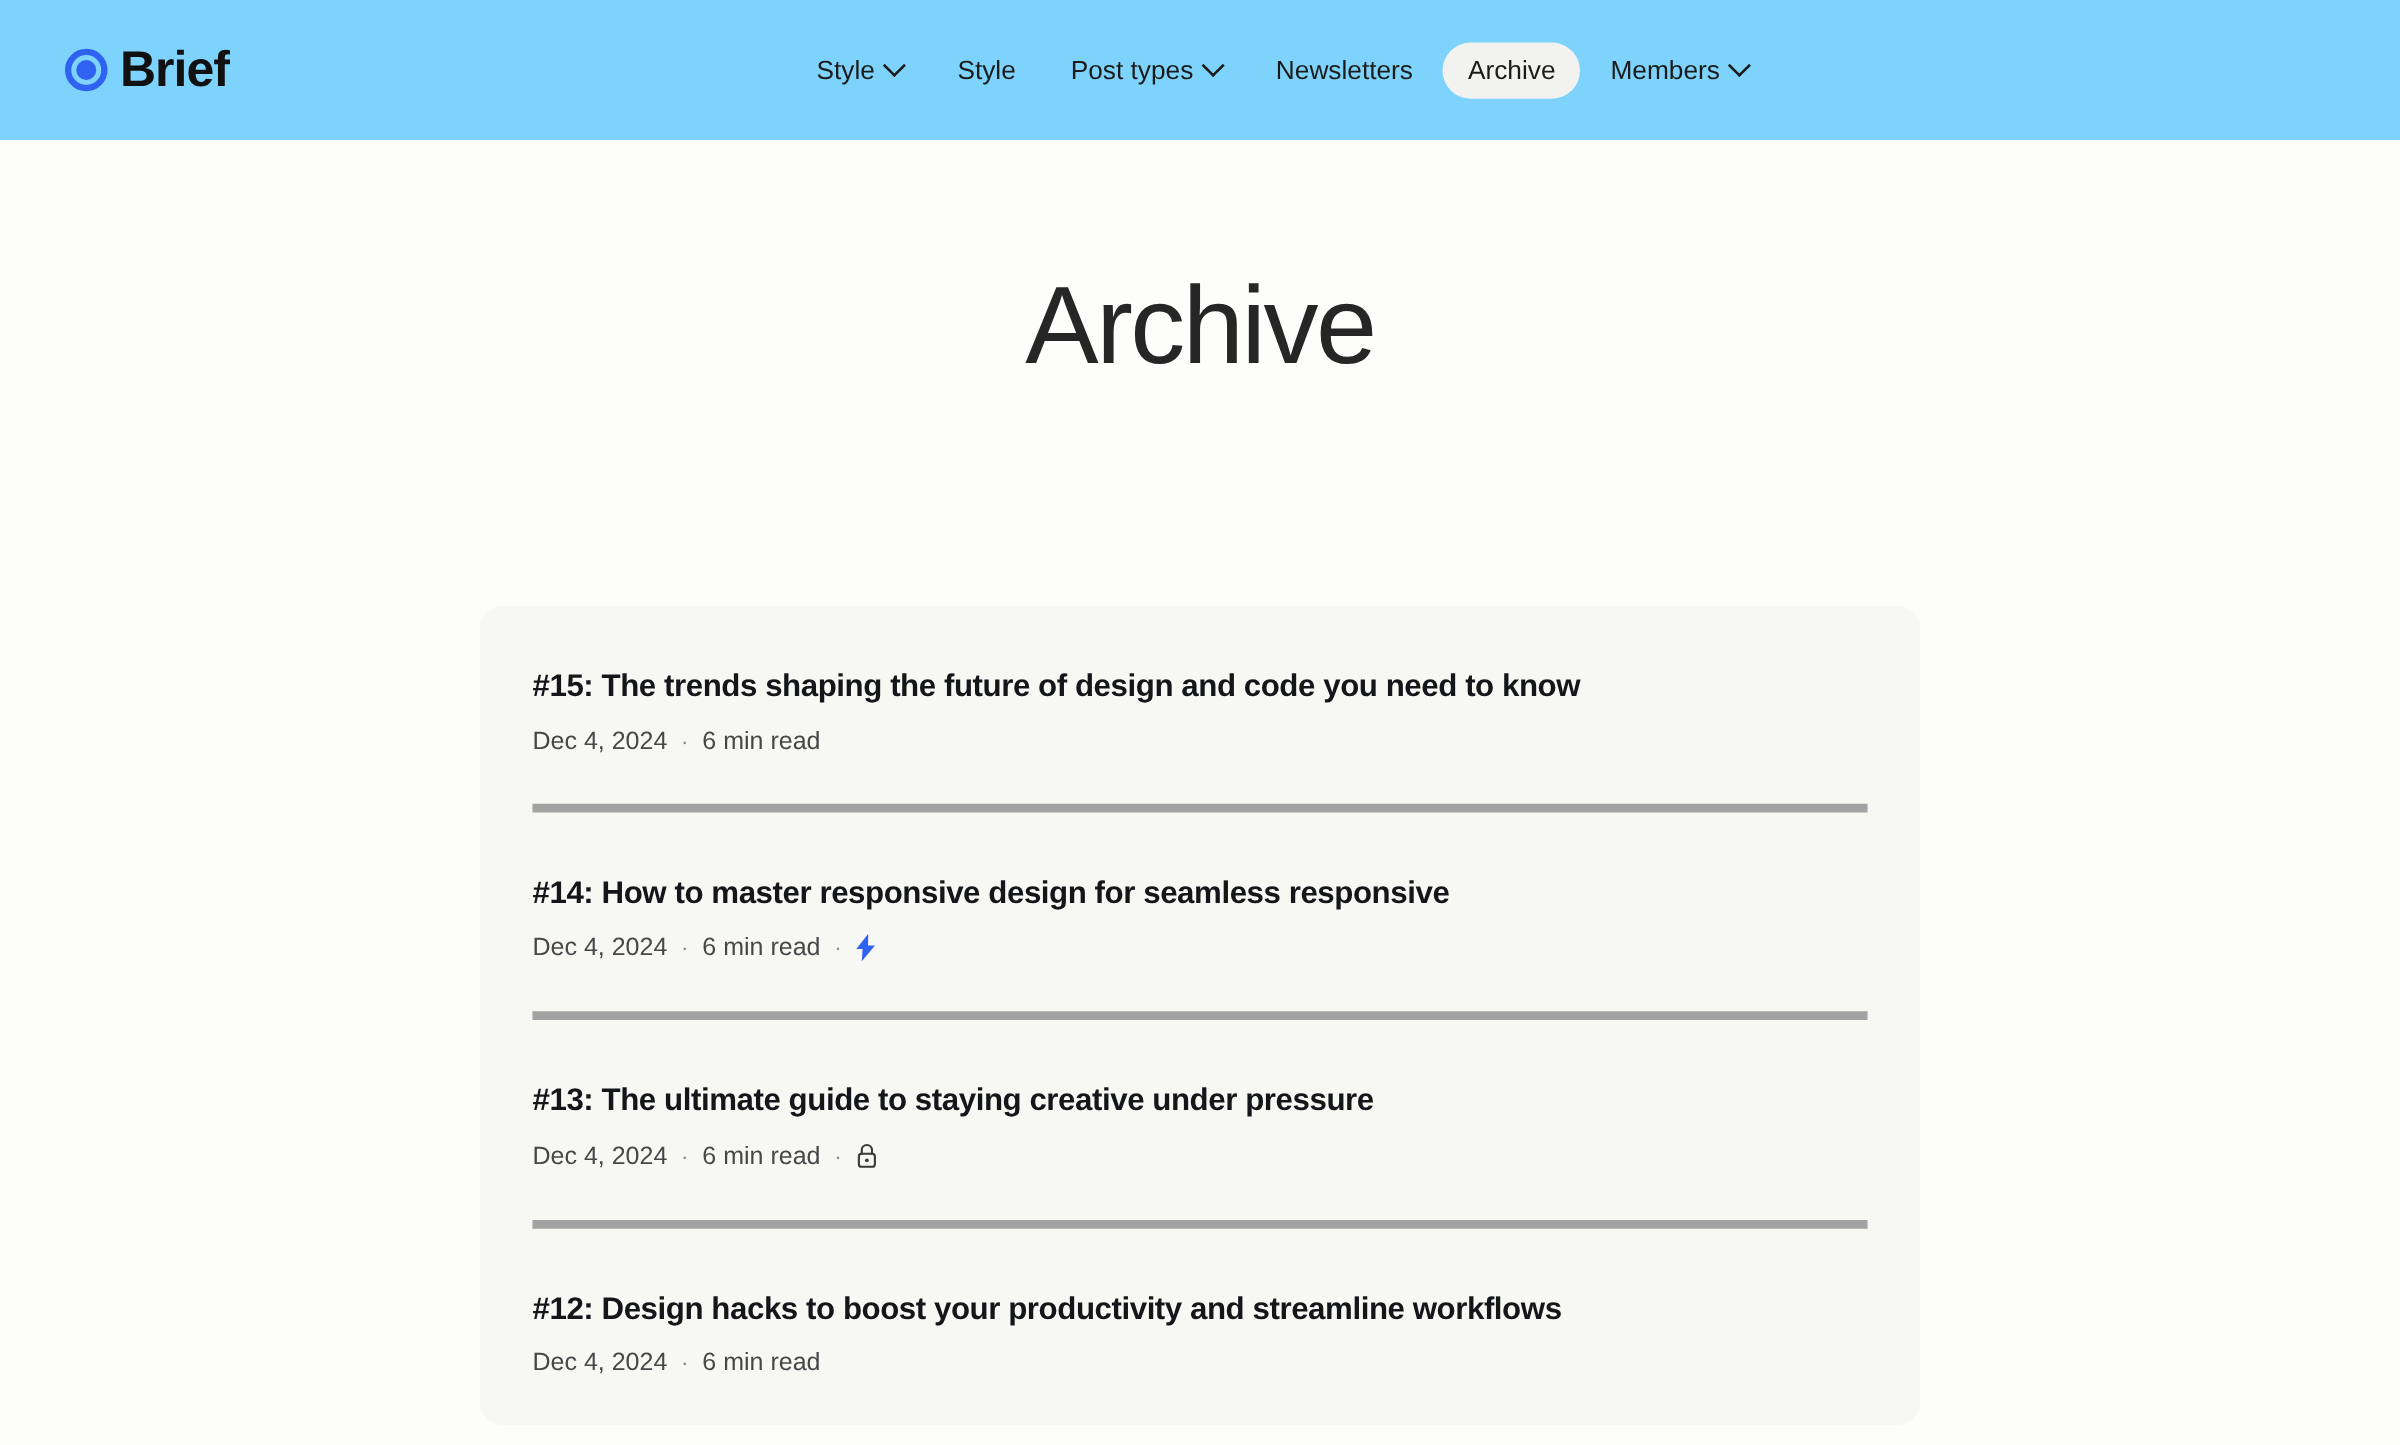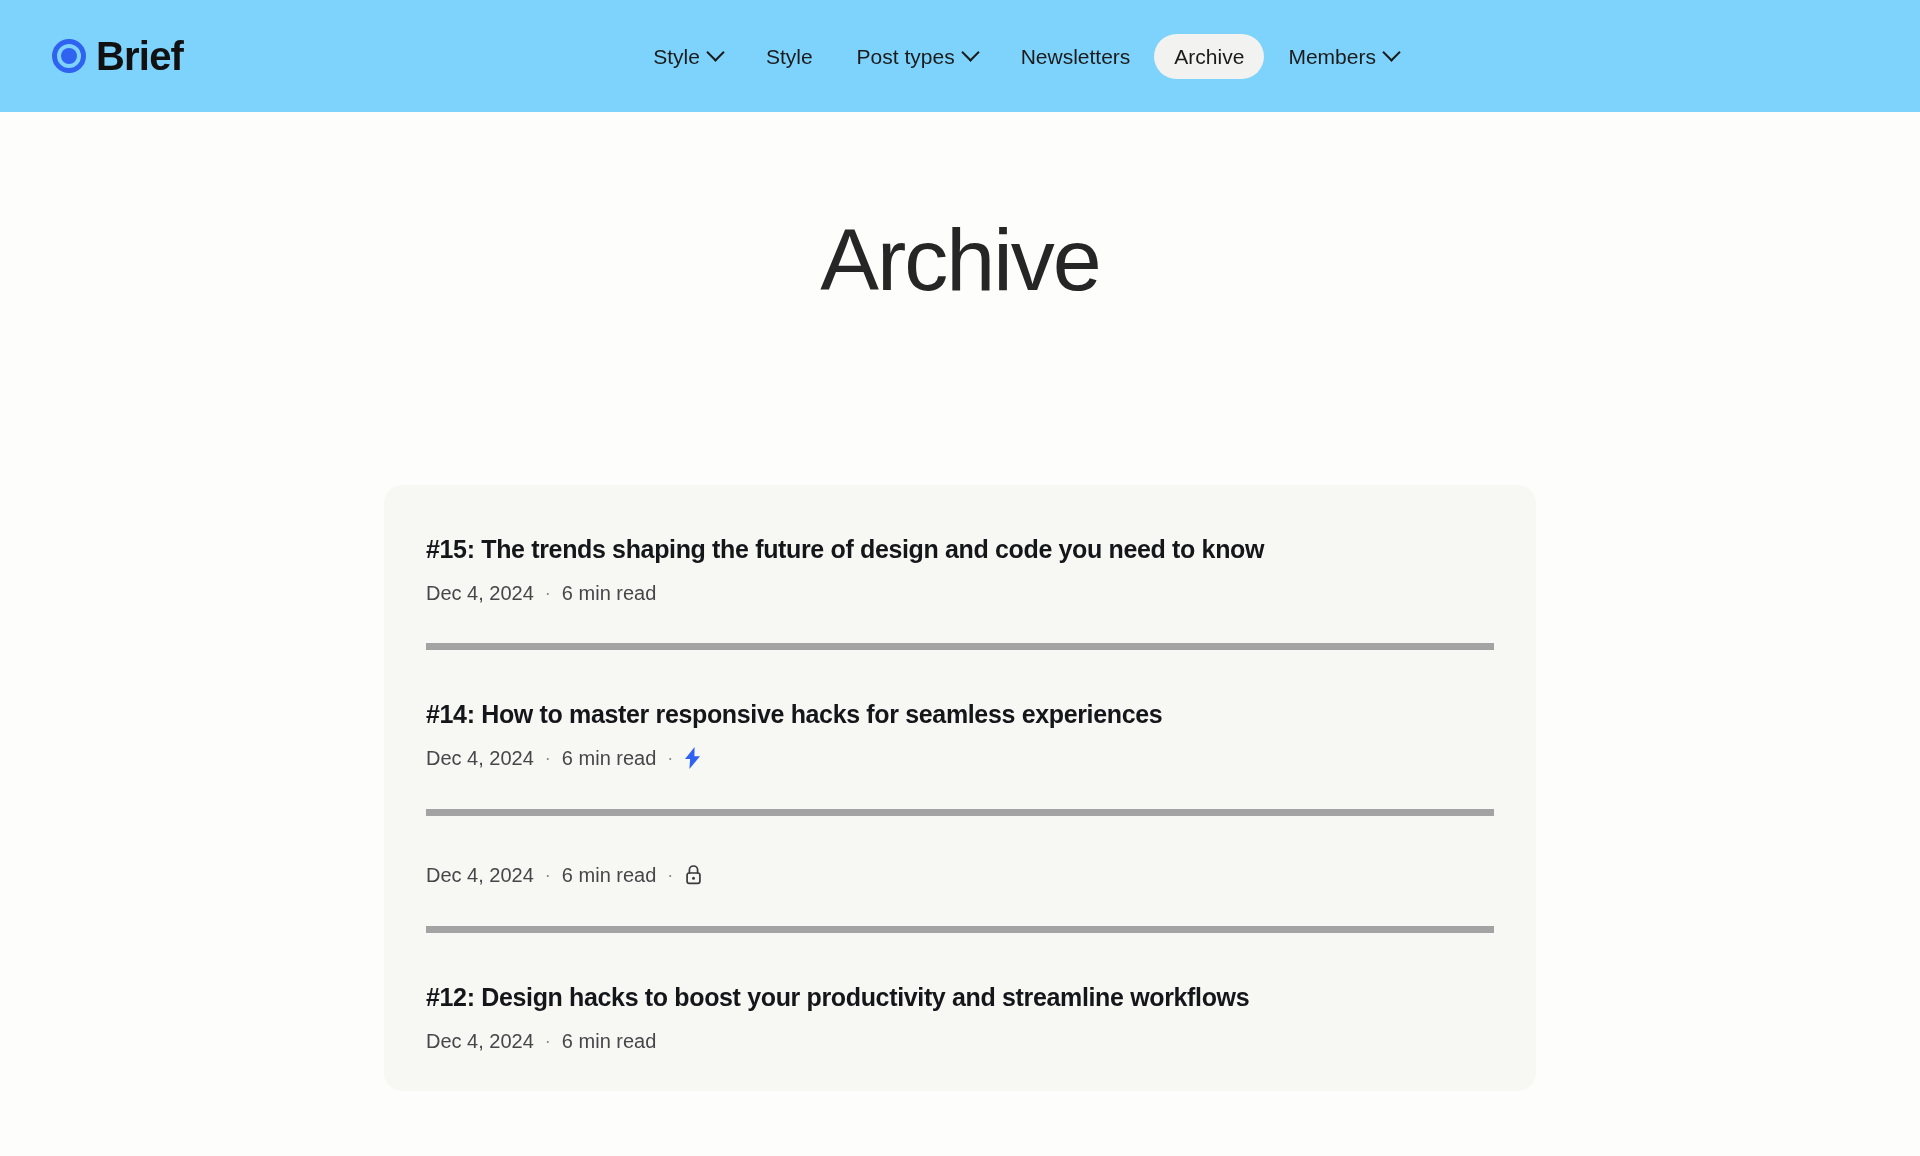--- a/index.html
+++ b/index.html
@@ -274,35 +274,36 @@
     <article class="post-row">
       <div class="post-title">#15: The trends shaping the future of design and code you need to know</div>
       <div class="post-meta">
         <span>Dec 4, 2024</span>
         <span class="meta-sep">·</span>
         <span>6 min read</span>
       </div>
     </article>
 
     <article class="post-row">
-      <div class="post-title">#14: How to master responsive hacks for seamless experiences</div>
+      <div class="post-title">#14: How to master responsive design for seamless responsive</div>
       <div class="post-meta">
         <span>Dec 4, 2024</span>
         <span class="meta-sep">·</span>
         <span>6 min read</span>
         <span class="meta-sep">·</span>
         <span class="meta-badge">
           <svg width="17" height="22" viewBox="0 0 17 22" aria-hidden="true">
             <path d="M10.6 0 1 12.1h5.1L5.4 22 16 9.3h-5.6z" fill="#2f62f0"></path>
           </svg>
         </span>
       </div>
     </article>
 
     <article class="post-row">
+      <div class="post-title">#13: The ultimate guide to staying creative under pressure</div>
       <div class="post-meta">
         <span>Dec 4, 2024</span>
         <span class="meta-sep">·</span>
         <span>6 min read</span>
         <span class="meta-sep">·</span>
         <span class="meta-badge">
           <svg width="19" height="22" viewBox="0 0 19 22" fill="none" aria-hidden="true">
             <path d="M5.4 9V6.1a4.1 4.1 0 0 1 8.2 0V9" stroke="#3a3a3a" stroke-width="1.7" stroke-linecap="round"></path>
             <rect x="3.1" y="9" width="12.8" height="10.4" rx="2.1" stroke="#3a3a3a" stroke-width="1.7"></rect>
             <circle cx="9.5" cy="14.2" r="1.5" fill="#3a3a3a"></circle>

